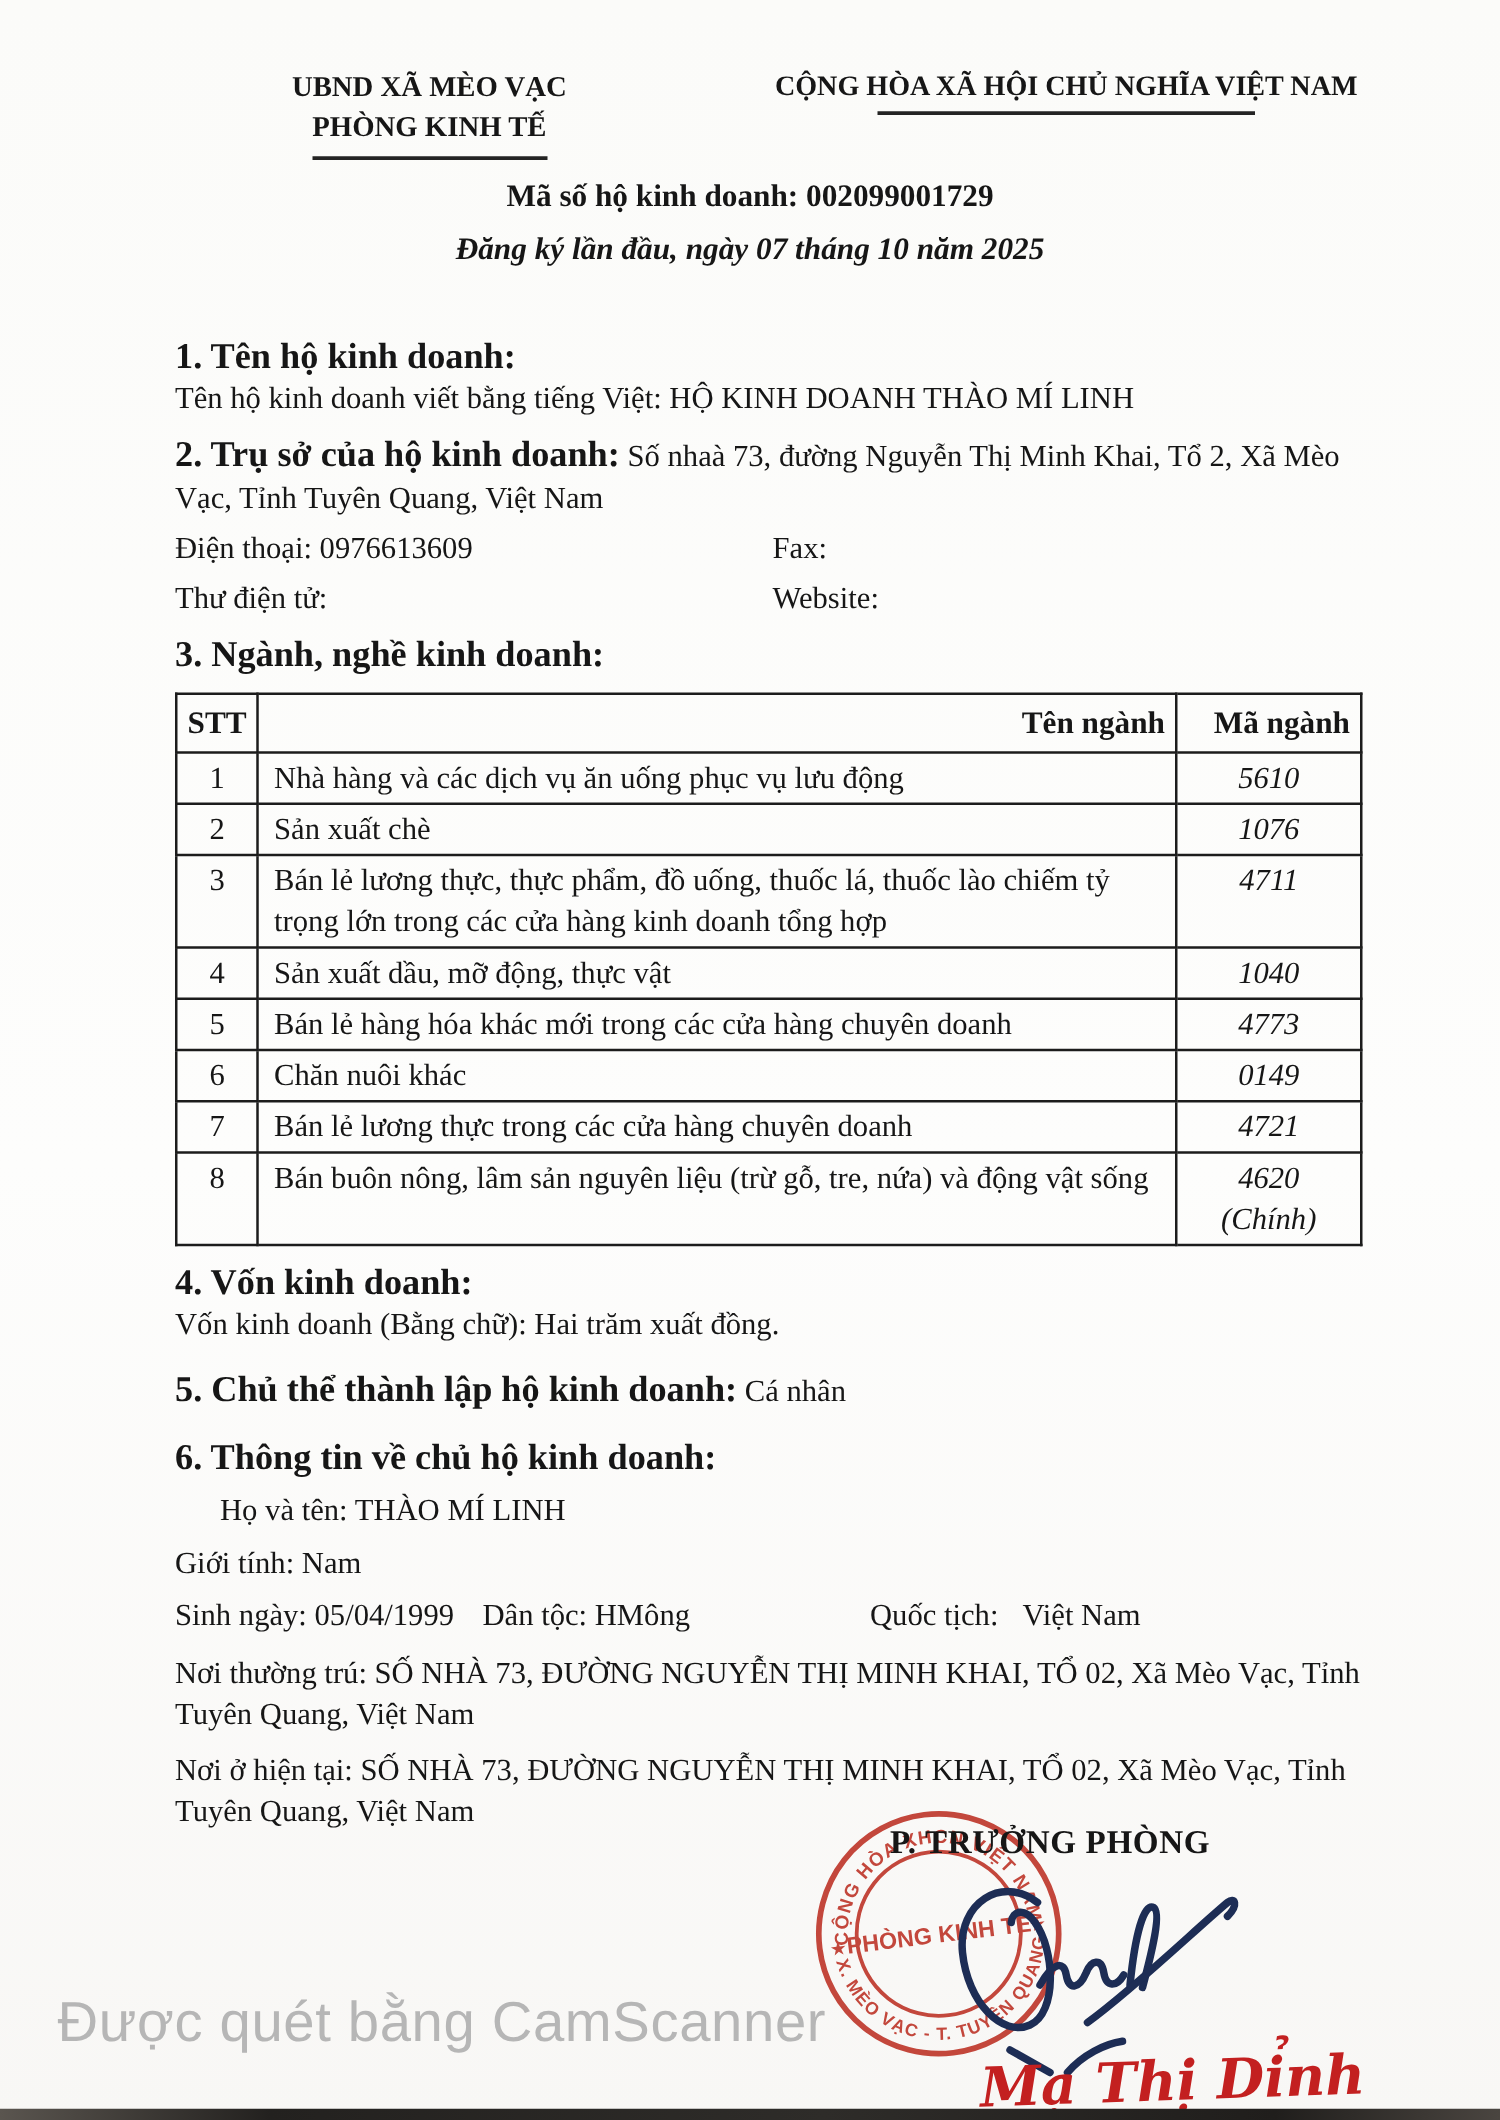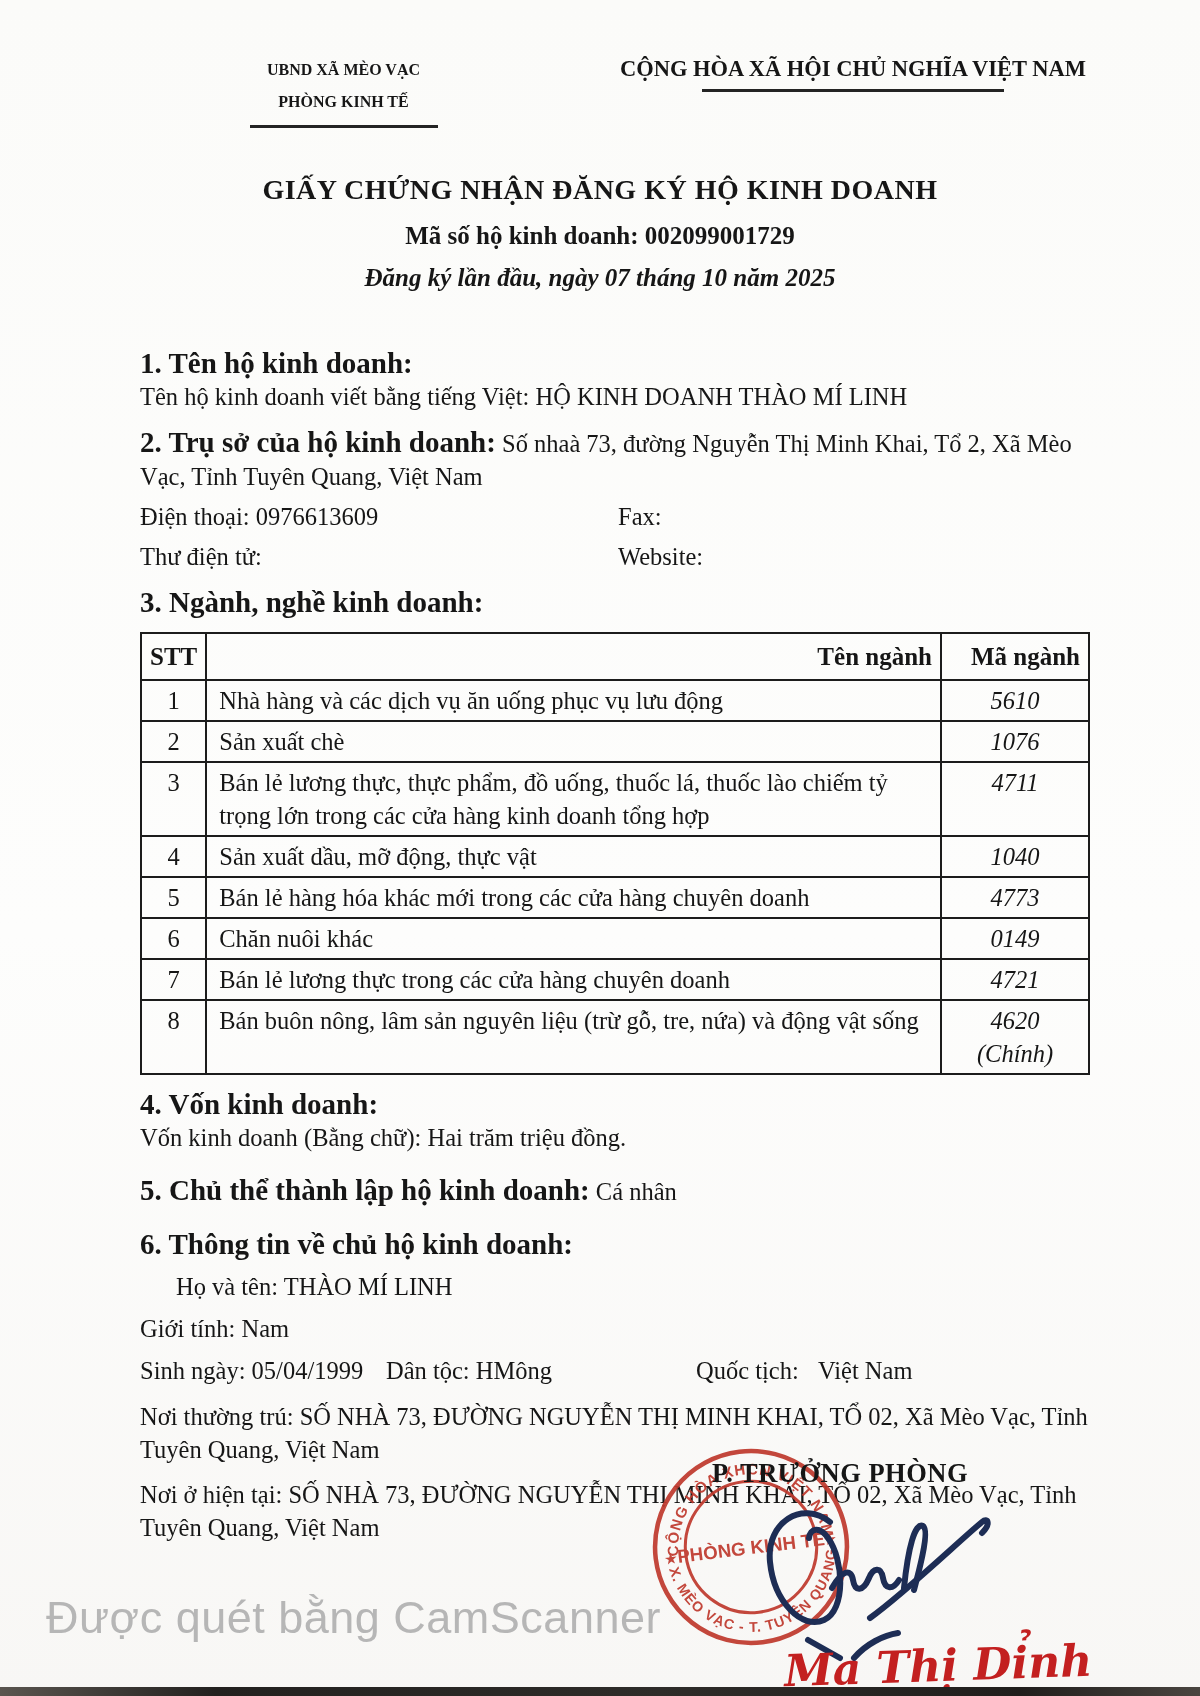--- a/index.html
+++ b/index.html
@@ -3,21 +3,21 @@
 <meta charset="utf-8">
 <style>
   html,body{margin:0;padding:0;background:#e8e8e8;}
   .page{
     position:relative;width:1200px;height:1696px;margin:0 auto;overflow:hidden;
     background:linear-gradient(180deg,#fbfbf9 0%,#fdfdfc 55%,#f8f7f5 100%);
     font-family:"Liberation Serif","DejaVu Serif",serif;color:#161616;
   }
   
   .header{display:flex;justify-content:space-between;padding:54px 112px 0 146px;}
-  .org{width:395px;text-align:center;font-weight:bold;font-size:16px;line-height:32px;}
+  .org{width:395px;text-align:center;font-weight:bold;font-size:23px;line-height:32px;}
   .org-rule{width:188px;border:0;border-top:3px solid #242424;margin:7px auto 0;}
   .national{width:470px;text-align:center;font-weight:bold;}
   .nat1{font-size:22.5px;line-height:30px;}
   .nat2{font-size:24px;line-height:33px;}
   .nat-rule{width:302px;border:0;border-top:3px solid #242424;margin:5px auto 0;}
   
   .title{margin-top:46px;text-align:center;font-size:28px;font-weight:bold;letter-spacing:.5px;}
   .codeline{margin-top:16px;text-align:center;font-size:25px;font-weight:bold;}
   .dateline{margin-top:14px;text-align:center;font-size:25px;font-weight:bold;font-style:italic;}
   
@@ -61,21 +61,20 @@
       <div>UBND XÃ MÈO VẠC</div>
       <div>PHÒNG KINH TẾ</div>
       <hr class="org-rule">
     </div>
     <div class="national">
       <div class="nat1">CỘNG HÒA XÃ HỘI CHỦ NGHĨA VIỆT NAM</div>
       <hr class="nat-rule">
     </div>
   </div>
 
-  <div class="title">GIẤY CHỨNG NHẬN ĐĂNG KÝ HỘ KINH DOANH</div>
   <div class="codeline">Mã số hộ kinh doanh: 002099001729</div>
   <div class="dateline">Đăng ký lần đầu, ngày 07 tháng 10 năm 2025</div>
 
   <div class="body">
 
     <div class="sec">
       <p class="h">1. Tên hộ kinh doanh:</p>
       <p>Tên hộ kinh doanh viết bằng tiếng Việt: HỘ KINH DOANH THÀO MÍ LINH</p>
     </div>
 
@@ -146,21 +145,21 @@
               <td class="stt">8</td>
               <td>Bán buôn nông, lâm sản nguyên liệu (trừ gỗ, tre, nứa) và động vật sống</td>
               <td class="code">4620 (Chính)</td>
             </tr>
         </tbody>
       </table>
     </div>
 
     <div class="sec">
       <p class="h">4. Vốn kinh doanh:</p>
-      <p>Vốn kinh doanh (Bằng chữ): Hai trăm triệu đồng.</p>
+      <p>Vốn kinh doanh (Bằng chữ): Hai trăm xuất đồng.</p>
     </div>
 
     <div class="sec" style="margin-top:20px;">
       <p><span class="h">5. Chủ thể thành lập hộ kinh doanh:</span> <span>Cá nhân</span></p>
     </div>
 
     <div class="sec" style="margin-top:20px;">
       <p class="h">6. Thông tin về chủ hộ kinh doanh:</p>
       <p style="margin-top:9px;margin-left:36px;">Họ và tên: THÀO MÍ LINH</p>
       <p style="margin-top:9px;">Giới tính: Nam</p>

